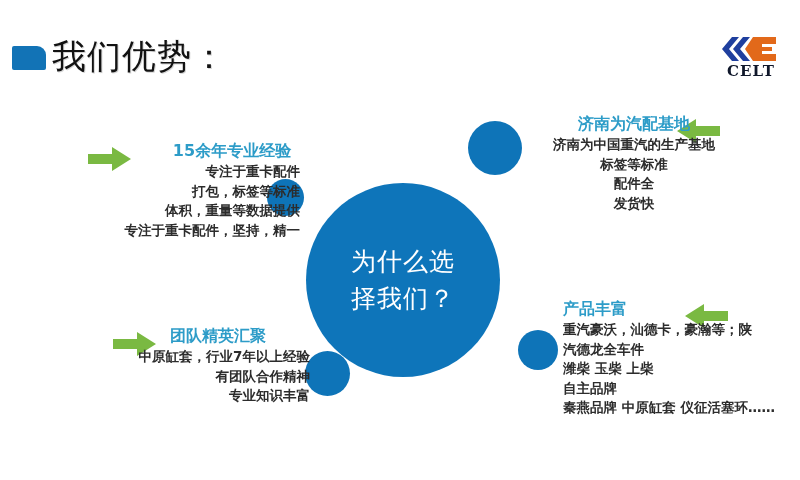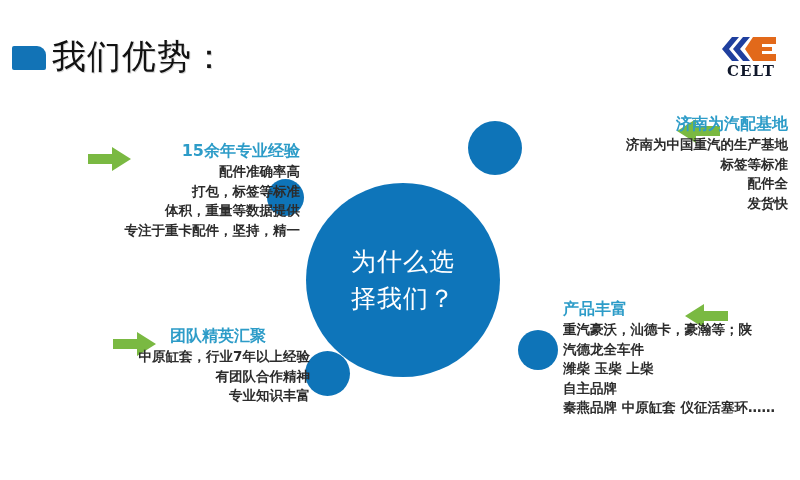--- a/index.html
+++ b/index.html
@@ -117,37 +117,37 @@
     font-weight: bold;
     white-space: nowrap;
   }
 
   #block-experience {
     position: absolute;
     left: 60px; top: 140px;
     width: 240px;
     text-align: right;
   }
-  #block-experience .block-heading { text-align: right; margin-left: 104px; }
+  #block-experience .block-heading { text-align: center; margin-left: 104px; }
   #arrow-experience { left: 88px; top: 146px; }
 
   #block-team {
     position: absolute;
     left: 60px; top: 325px;
     width: 250px;
     text-align: right;
   }
   #block-team .block-heading { text-align: left; margin-left: 110px; }
   #arrow-team { left: 113px; top: 331px; }
 
   #block-base {
     position: absolute;
-    left: 528px; top: 113px;
+    left: 504px; top: 113px;
     width: 260px;
-    text-align: right;
+    text-align: center;
   }
   #arrow-base { left: 676px; top: 118px; }
 
   #block-products {
     position: absolute;
     left: 563px; top: 298px;
     width: 240px;
     text-align: left;
   }
   #arrow-products { left: 684px; top: 303px; }
@@ -181,21 +181,21 @@
   <div id="center-text">
     <span>为什么选</span>
     <span>择我们？</span>
   </div>
 
   <svg class="arrow" id="arrow-experience" viewBox="0 0 44 26">
     <polygon points="0,8 24,8 24,1 43,13 24,25 24,18 0,18" fill="#7ab942"></polygon>
   </svg>
   <div id="block-experience">
     <div class="block-heading">15余年专业经验</div>
-    <div class="block-body">配件准确率高</div>
+    <div class="block-body">专注于重卡配件</div>
     <div class="block-body">打包，标签等标准</div>
     <div class="block-body">体积，重量等数据提供</div>
     <div class="block-body">专注于重卡配件，坚持，精一</div>
   </div>
 
   <svg class="arrow" id="arrow-base" viewBox="0 0 44 26">
     <polygon points="44,8 20,8 20,1 1,13 20,25 20,18 44,18" fill="#7ab942"></polygon>
   </svg>
   <div id="block-base">
     <div class="block-heading">济南为汽配基地</div>

